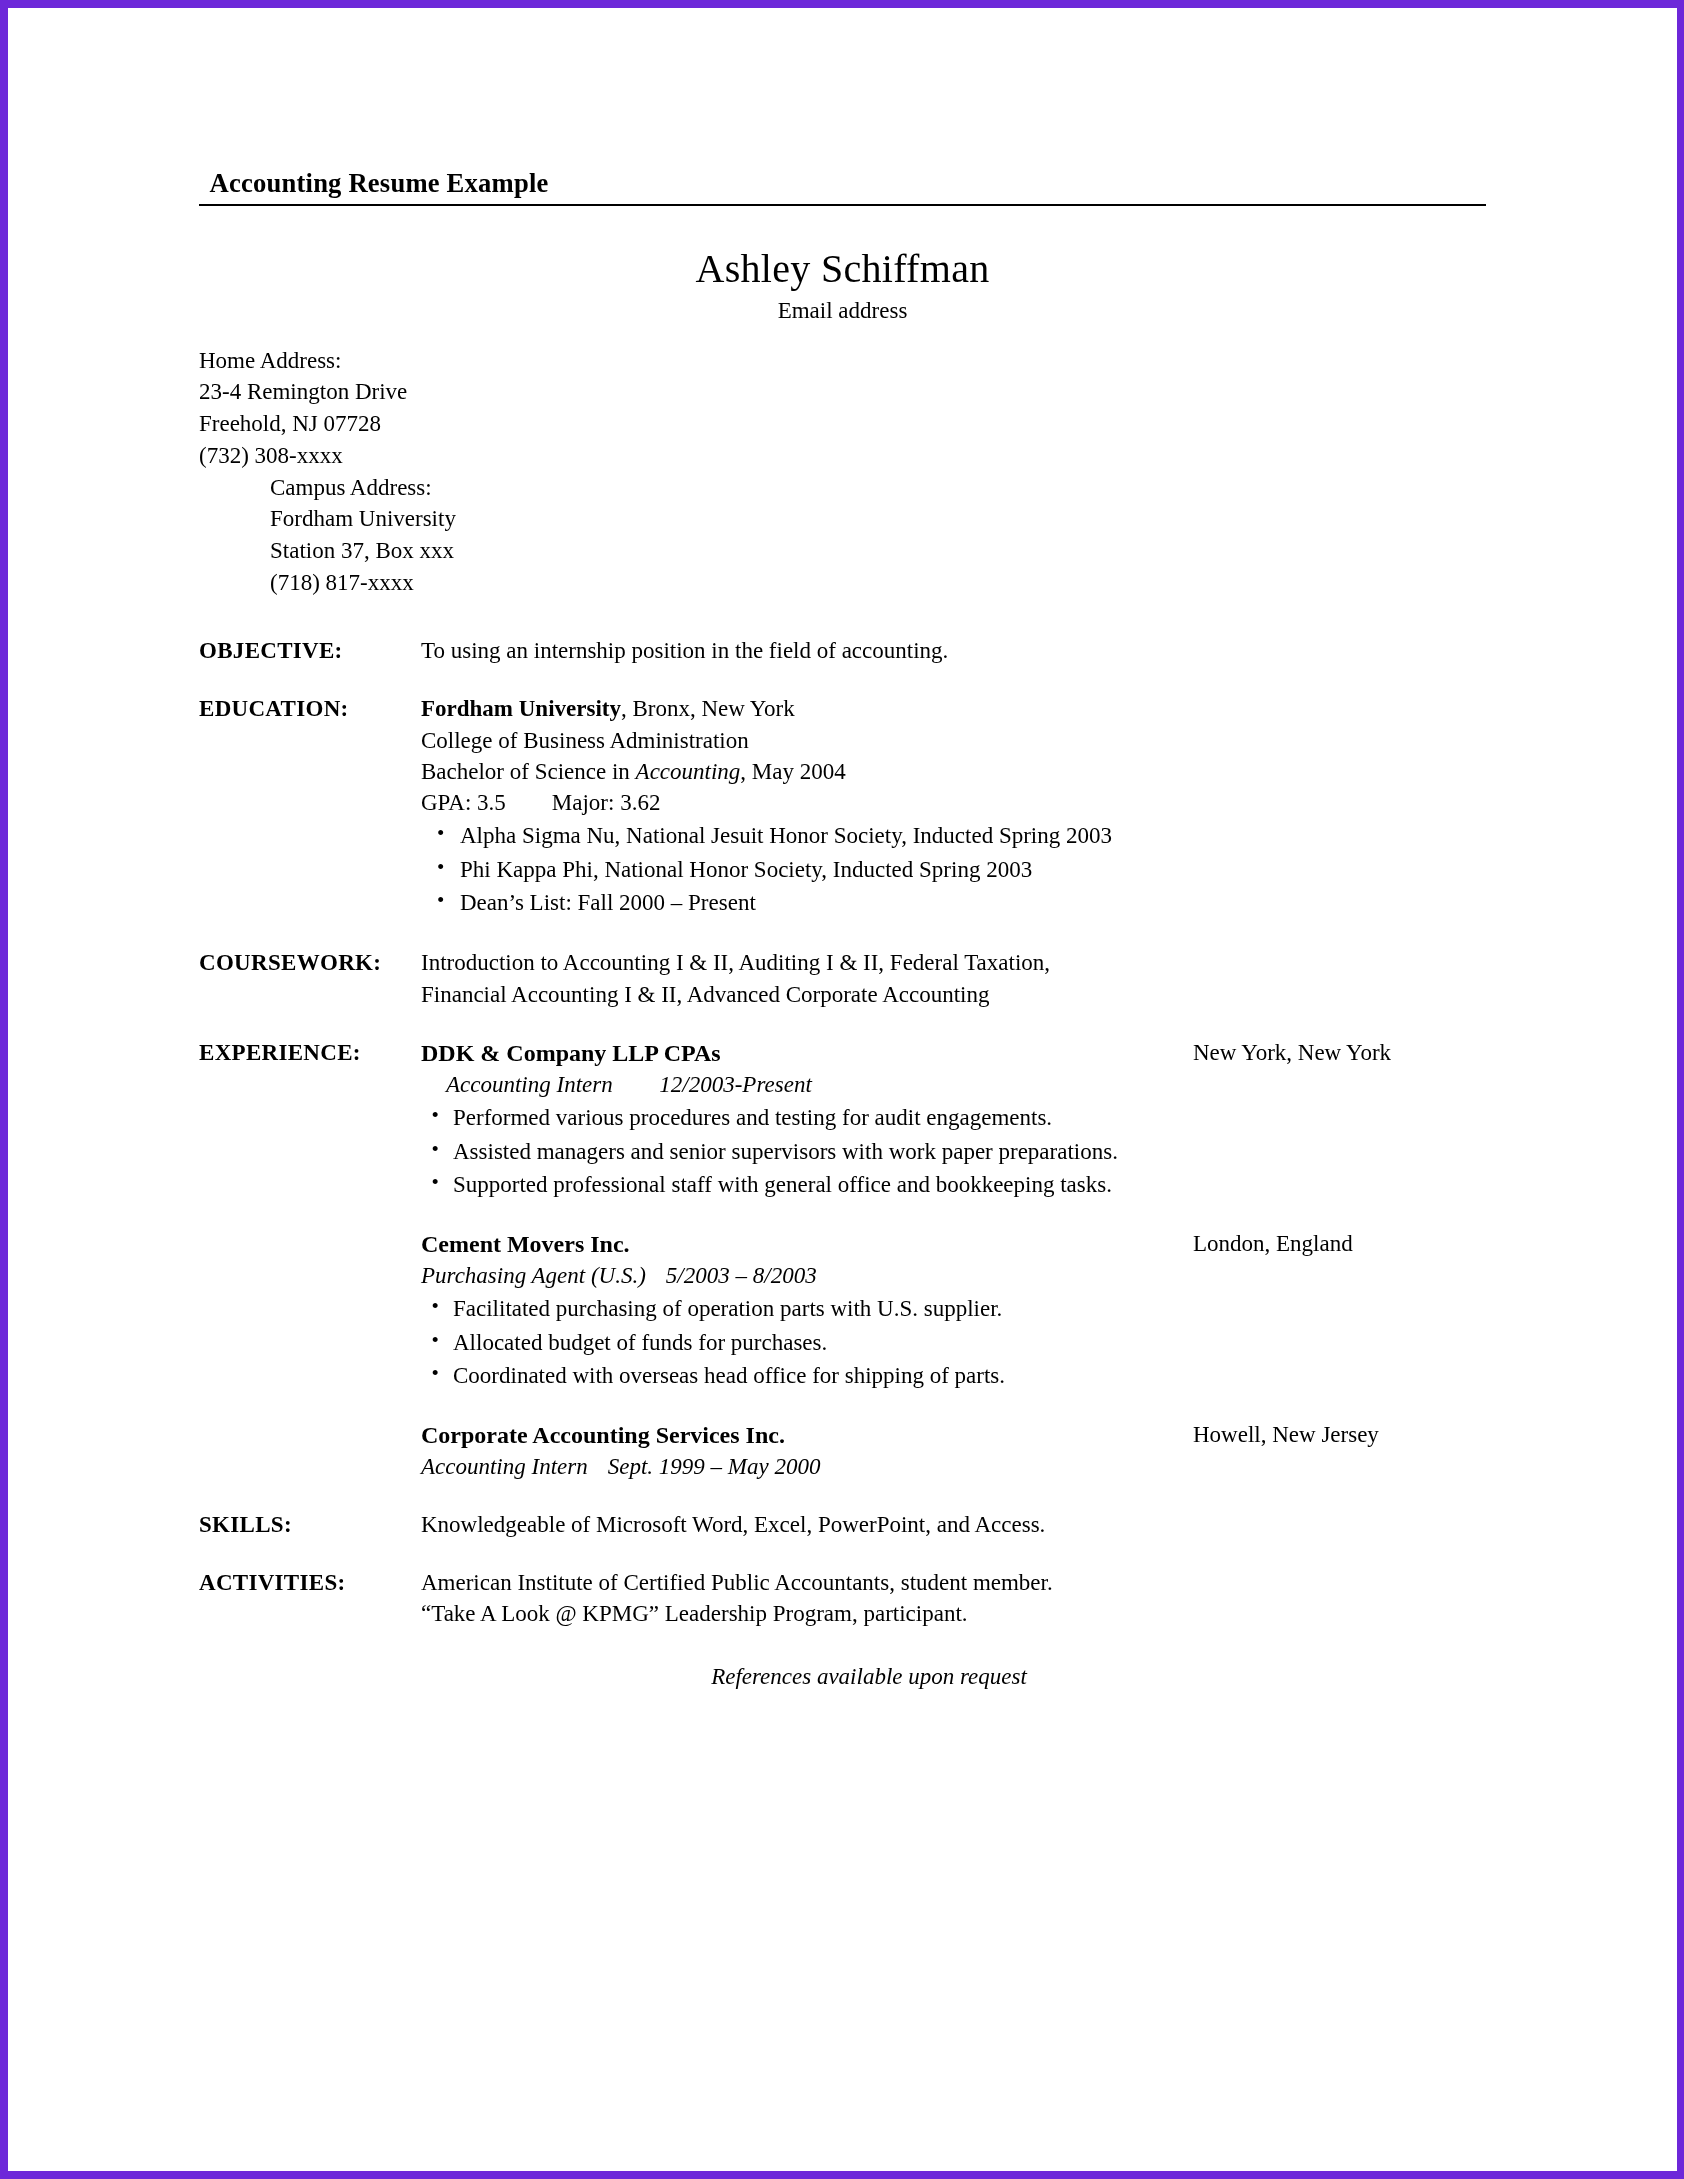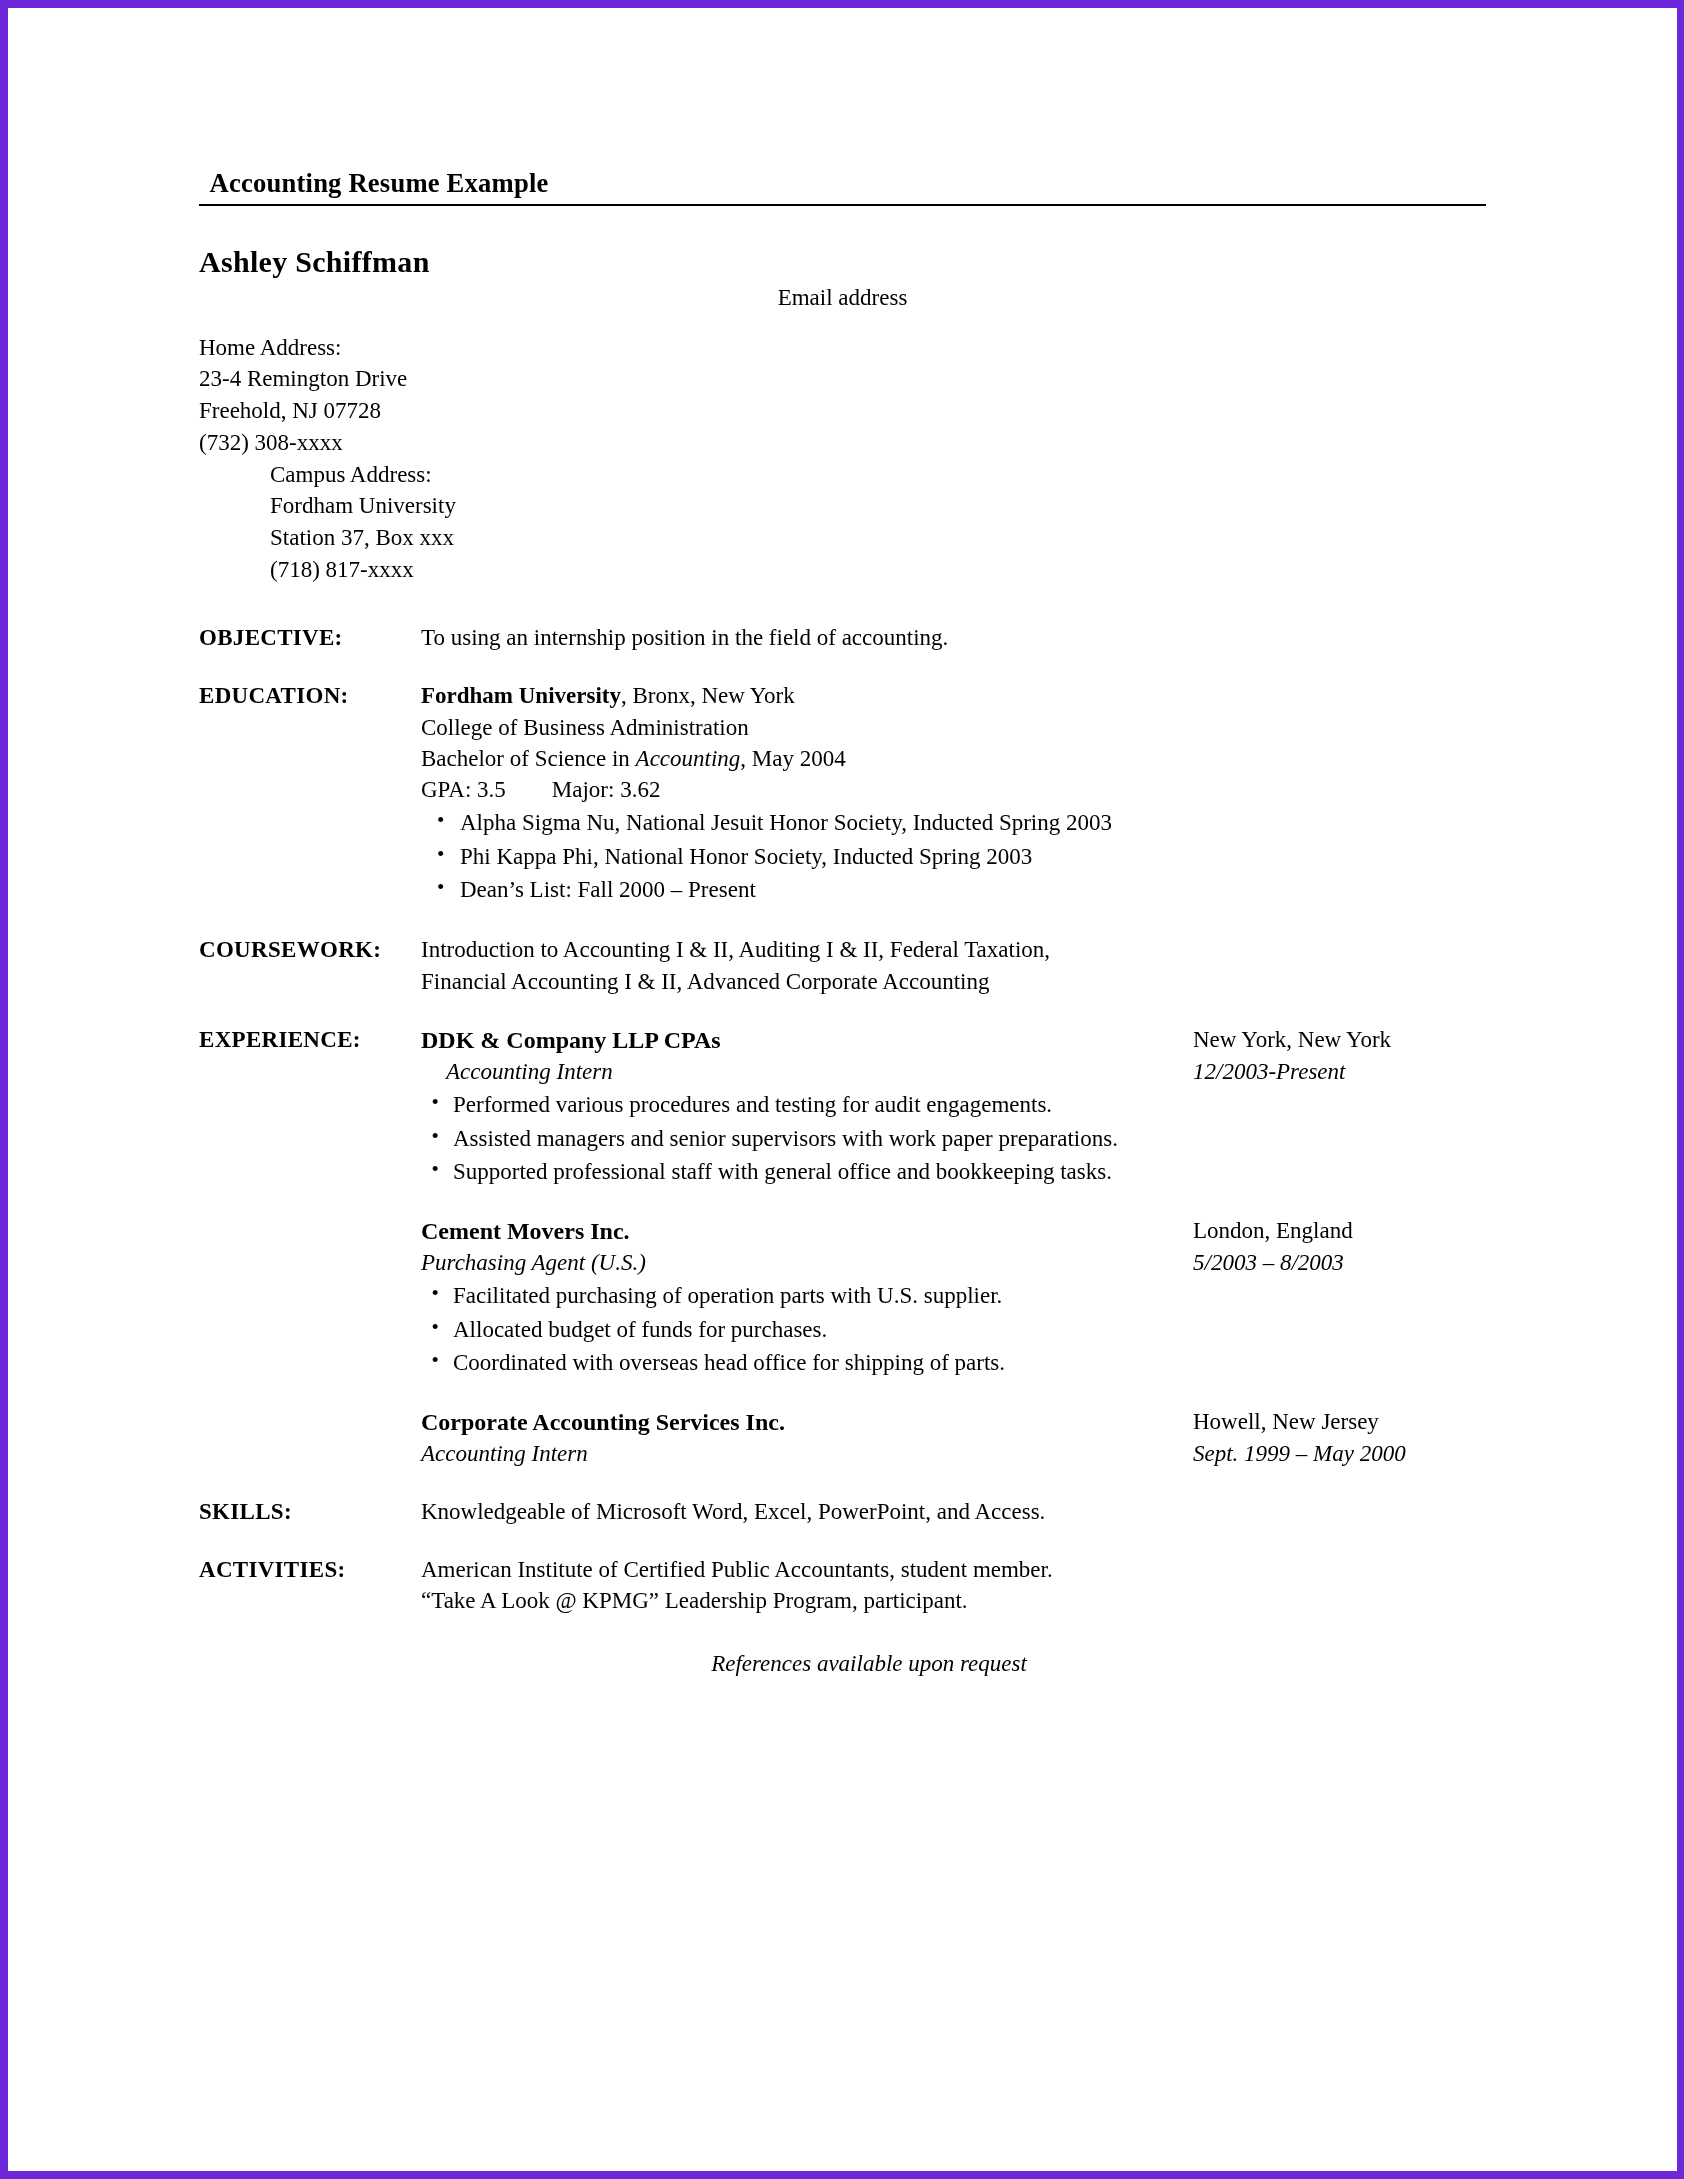--- a/index.html
+++ b/index.html
@@ -35,23 +35,23 @@
     font-size: 26.6px;
     font-weight: bold;
     font-family: "Liberation Serif", serif;
     padding-left: 10.6px;
     padding-bottom: 5.3px;
     border-bottom: 2.7px solid #000;
     margin-bottom: 39px;
     letter-spacing: 0.2px;
   }
   .name {
-    text-align: left;
-    font-size: 30px;
-    font-weight: bold;
+    text-align: center;
+    font-size: 40px;
+    font-weight: normal;
     letter-spacing: 0.3px;
     margin-bottom: 5.3px;
   }
   .email {
     text-align: center;
     font-size: 23px;
     margin-bottom: 21px;
   }
   .addr-block {
     display: flex;
@@ -122,21 +122,21 @@
     font-weight: bold;
     font-size: 24px;
   }
   .job-loc {
     font-size: 23px;
     width: 293px;
     flex: 0 0 293px;
   }
   .job-sub {
     display: flex;
-    justify-content: space-between;
+    justify-content: flex-start;
     font-style: italic;
     font-size: 23px;
     gap: 20px;
   }
   .job-sub .job-title-indent { padding-left: 25px; }
   .job-dates {
     width: 293px;
     flex: 0 0 293px;
     font-style: italic;
   }

